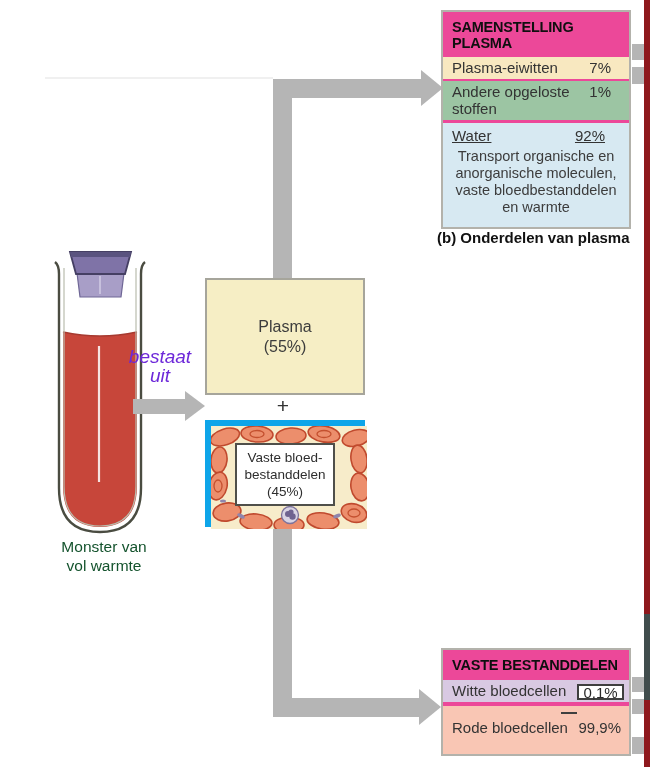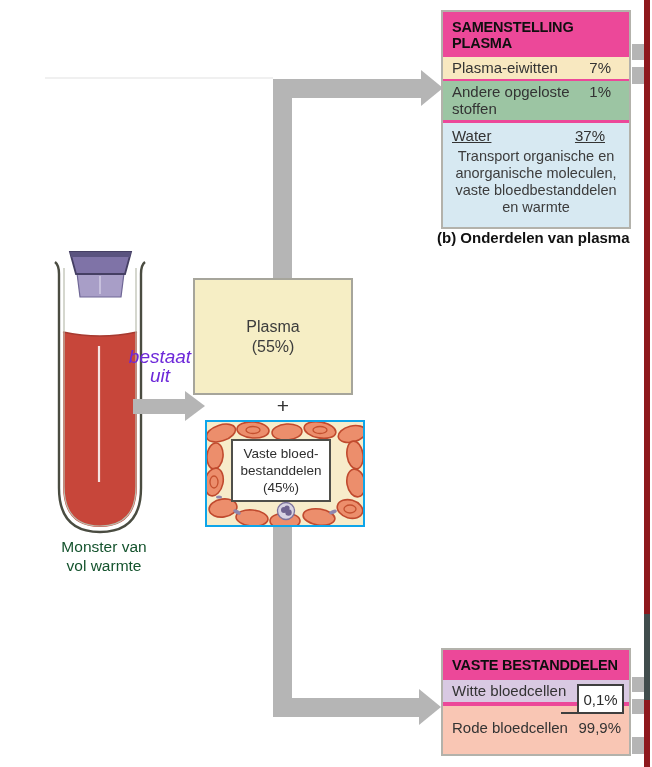--- a/index.html
+++ b/index.html
@@ -25,28 +25,28 @@
   
   .tube { position:absolute; left:40px; top:248px; width:130px; height:292px; }
   .tube-label { position:absolute; left:28px; top:537px; width:152px; text-align:center;
     font-size:15.5px; line-height:19px; color:#14532d; }
 
   
   .bestaat { position:absolute; left:120px; top:347px; width:80px; text-align:center;
     font-style:italic; font-size:19px; line-height:19px; color:#6d28d9; }
 
   
-  .plasma-box { position:absolute; left:193px; top:278px; width:160px; height:117px;
+  .plasma-box { position:absolute; left:205px; top:278px; width:160px; height:117px;
     background:#f6eec5; border:2px solid #a6a59b; box-sizing:border-box;
     display:flex; flex-direction:column; justify-content:center; align-items:center;
     font-size:16px; line-height:20px; color:#3c3c3c; }
   .plus { position:absolute; left:272px; top:394px; width:22px; text-align:center;
     font-size:21px; color:#333; }
   .cells-box { position:absolute; left:205px; top:420px; width:160px; height:107px;
-    border:2px solid #0ea5e9; box-sizing:border-box; background:#f7ecca; }
+    border:6px solid #0ea5e9; box-sizing:border-box; background:#f7ecca; }
   .cells-box svg { position:absolute; left:0; top:0; width:156px; height:103px; }
   .cells-label { position:absolute; left:24px; top:17px; width:100px; height:63px;
     background:#ffffff; border:2px solid #4f4f4a; box-sizing:border-box;
     display:flex; flex-direction:column; justify-content:center; align-items:center;
     font-size:13.5px; line-height:17px; color:#2e2e2e; text-align:center; }
 
   
   .panel { position:absolute; left:441px; width:190px; background:#ec4899;
     border:2px solid #b3b2ab; box-sizing:border-box; }
   .panel-top { top:10px; }
@@ -63,21 +63,21 @@
   .row-water    { padding:4px 24px 2px 9px;text-decoration:underline; }
   .note { font-size:14.5px; color:#3c3c3c; text-align:center; line-height:1.17;
     padding:2px 4px 4px 4px; }
   .caption-b { position:absolute; left:437px; top:229px; font-weight:700;
     font-size:15px; color:#111; }
   .row-blue     { background:#c5d8ef; margin-top:1px; }
   .row-lavender { background:#d9c9e2; margin-top:2px; }
   .row-salmon   { background:#f9c6b4; margin-top:4px; padding:13px 8px 18px 9px; }
 
   
-  .callout { position:absolute; left:577px; top:684px; width:47px; height:30px;
+  .callout { position:absolute; left:577px; top:684px; width:47px; height:16px;
     background:#fff; border:2px solid #3f3f3f; box-sizing:border-box;
     display:flex; align-items:center; justify-content:center; font-size:15px; color:#2b2b2b; }
   .callout-tick { position:absolute; left:561px; top:712px; width:16px; height:2px; background:#3f3f3f; }
 
   
   .stub { position:absolute; left:632px; width:14px; background:#b5b5b5; }
   .stub-a { top:44px;  height:16px; }
   .stub-b { top:67px;  height:17px; }
   .stub-c { top:677px; height:15px; }
   .stub-d { top:699px; height:15px; }
@@ -180,21 +180,21 @@
       <span class="tlabel">Plasma-eiwitten</span>
       <span class="tvalue">7%</span>
     </div>
     <div class="trow row-green">
       <span class="tlabel">Andere opgeloste stoffen</span>
       <span class="tvalue">1%</span>
     </div>
     <div class="blue-block">
       <div class="trow row-water">
         <span class="tlabel">Water</span>
-        <span class="tvalue">37%</span>
+        <span class="tvalue">92%</span>
       </div>
       <div class="note">Transport organische en anorganische moleculen, vaste bloedbestanddelen en warmte</div>
     </div>
   </div>
   <div class="caption-b">(b) Onderdelen van plasma</div>
 
   <div class="panel panel-bottom">
     <div class="panel-title">VASTE BESTANDDELEN</div>
     <div class="trow row-lavender">
       <span class="tlabel">Witte bloedcellen</span>

